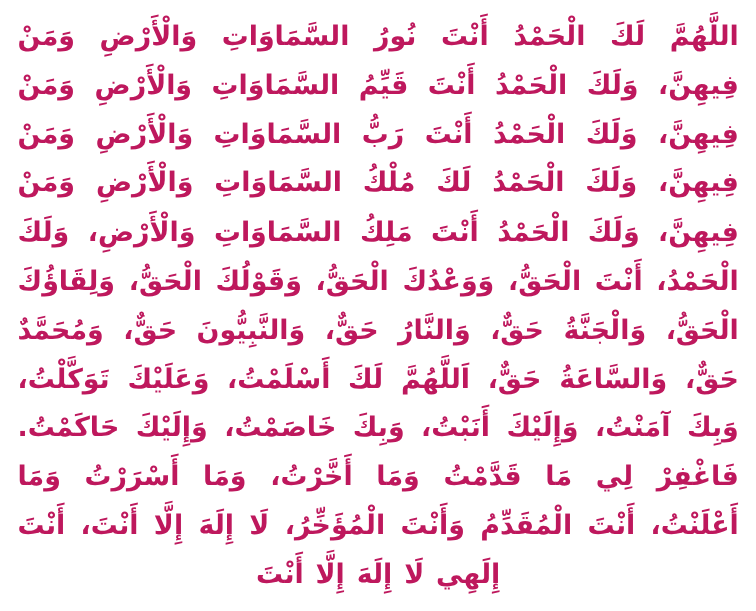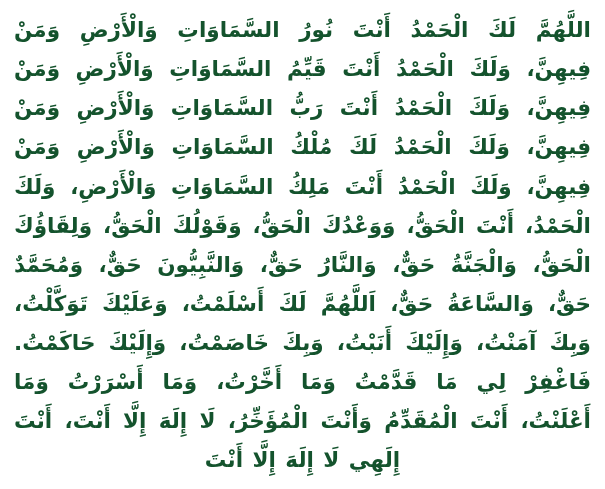--- a/index.html
+++ b/index.html
@@ -22,21 +22,21 @@
   }
   .arabic-body {
     direction: rtl;
     unicode-bidi: bidi-override;
     text-align: justify;
     text-align-last: center;
     font-family: "DejaVu Sans", sans-serif;
     font-weight: 700;
     font-size: 21.5px;
     line-height: 1.82;
-    color: #14532d;
+    color: #be185d;
     letter-spacing: 0px;
     word-spacing: 2px;
     white-space: pre-wrap;
   }
 </style>
 </head>
 <body>
 
 <div id="arabic-document">
   <div class="arabic-body">اللَّهُمَّ لَكَ الْحَمْدُ أَنْتَ نُورُ السَّمَاوَاتِ وَالْأَرْضِ وَمَنْ فِيهِنَّ، وَلَكَ الْحَمْدُ أَنْتَ قَيِّمُ السَّمَاوَاتِ وَالْأَرْضِ وَمَنْ فِيهِنَّ، وَلَكَ الْحَمْدُ أَنْتَ رَبُّ السَّمَاوَاتِ وَالْأَرْضِ وَمَنْ فِيهِنَّ، وَلَكَ الْحَمْدُ لَكَ مُلْكُ السَّمَاوَاتِ وَالْأَرْضِ وَمَنْ فِيهِنَّ، وَلَكَ الْحَمْدُ أَنْتَ مَلِكُ السَّمَاوَاتِ وَالْأَرْضِ، وَلَكَ الْحَمْدُ، أَنْتَ الْحَقُّ، وَوَعْدُكَ الْحَقُّ، وَقَوْلُكَ الْحَقُّ، وَلِقَاؤُكَ الْحَقُّ، وَالْجَنَّةُ حَقٌّ، وَالنَّارُ حَقٌّ، وَالنَّبِيُّونَ حَقٌّ، وَمُحَمَّدٌ حَقٌّ، وَالسَّاعَةُ حَقٌّ، اَللَّهُمَّ لَكَ أَسْلَمْتُ، وَعَلَيْكَ تَوَكَّلْتُ، وَبِكَ آمَنْتُ، وَإِلَيْكَ أَنَبْتُ، وَبِكَ خَاصَمْتُ، وَإِلَيْكَ حَاكَمْتُ. فَاغْفِرْ لِي مَا قَدَّمْتُ وَمَا أَخَّرْتُ، وَمَا أَسْرَرْتُ وَمَا أَعْلَنْتُ، أَنْتَ الْمُقَدِّمُ وَأَنْتَ الْمُؤَخِّرُ، لَا إِلَهَ إِلَّا أَنْتَ، أَنْتَ إِلَهِي لَا إِلَهَ إِلَّا أَنْتَ</div>

